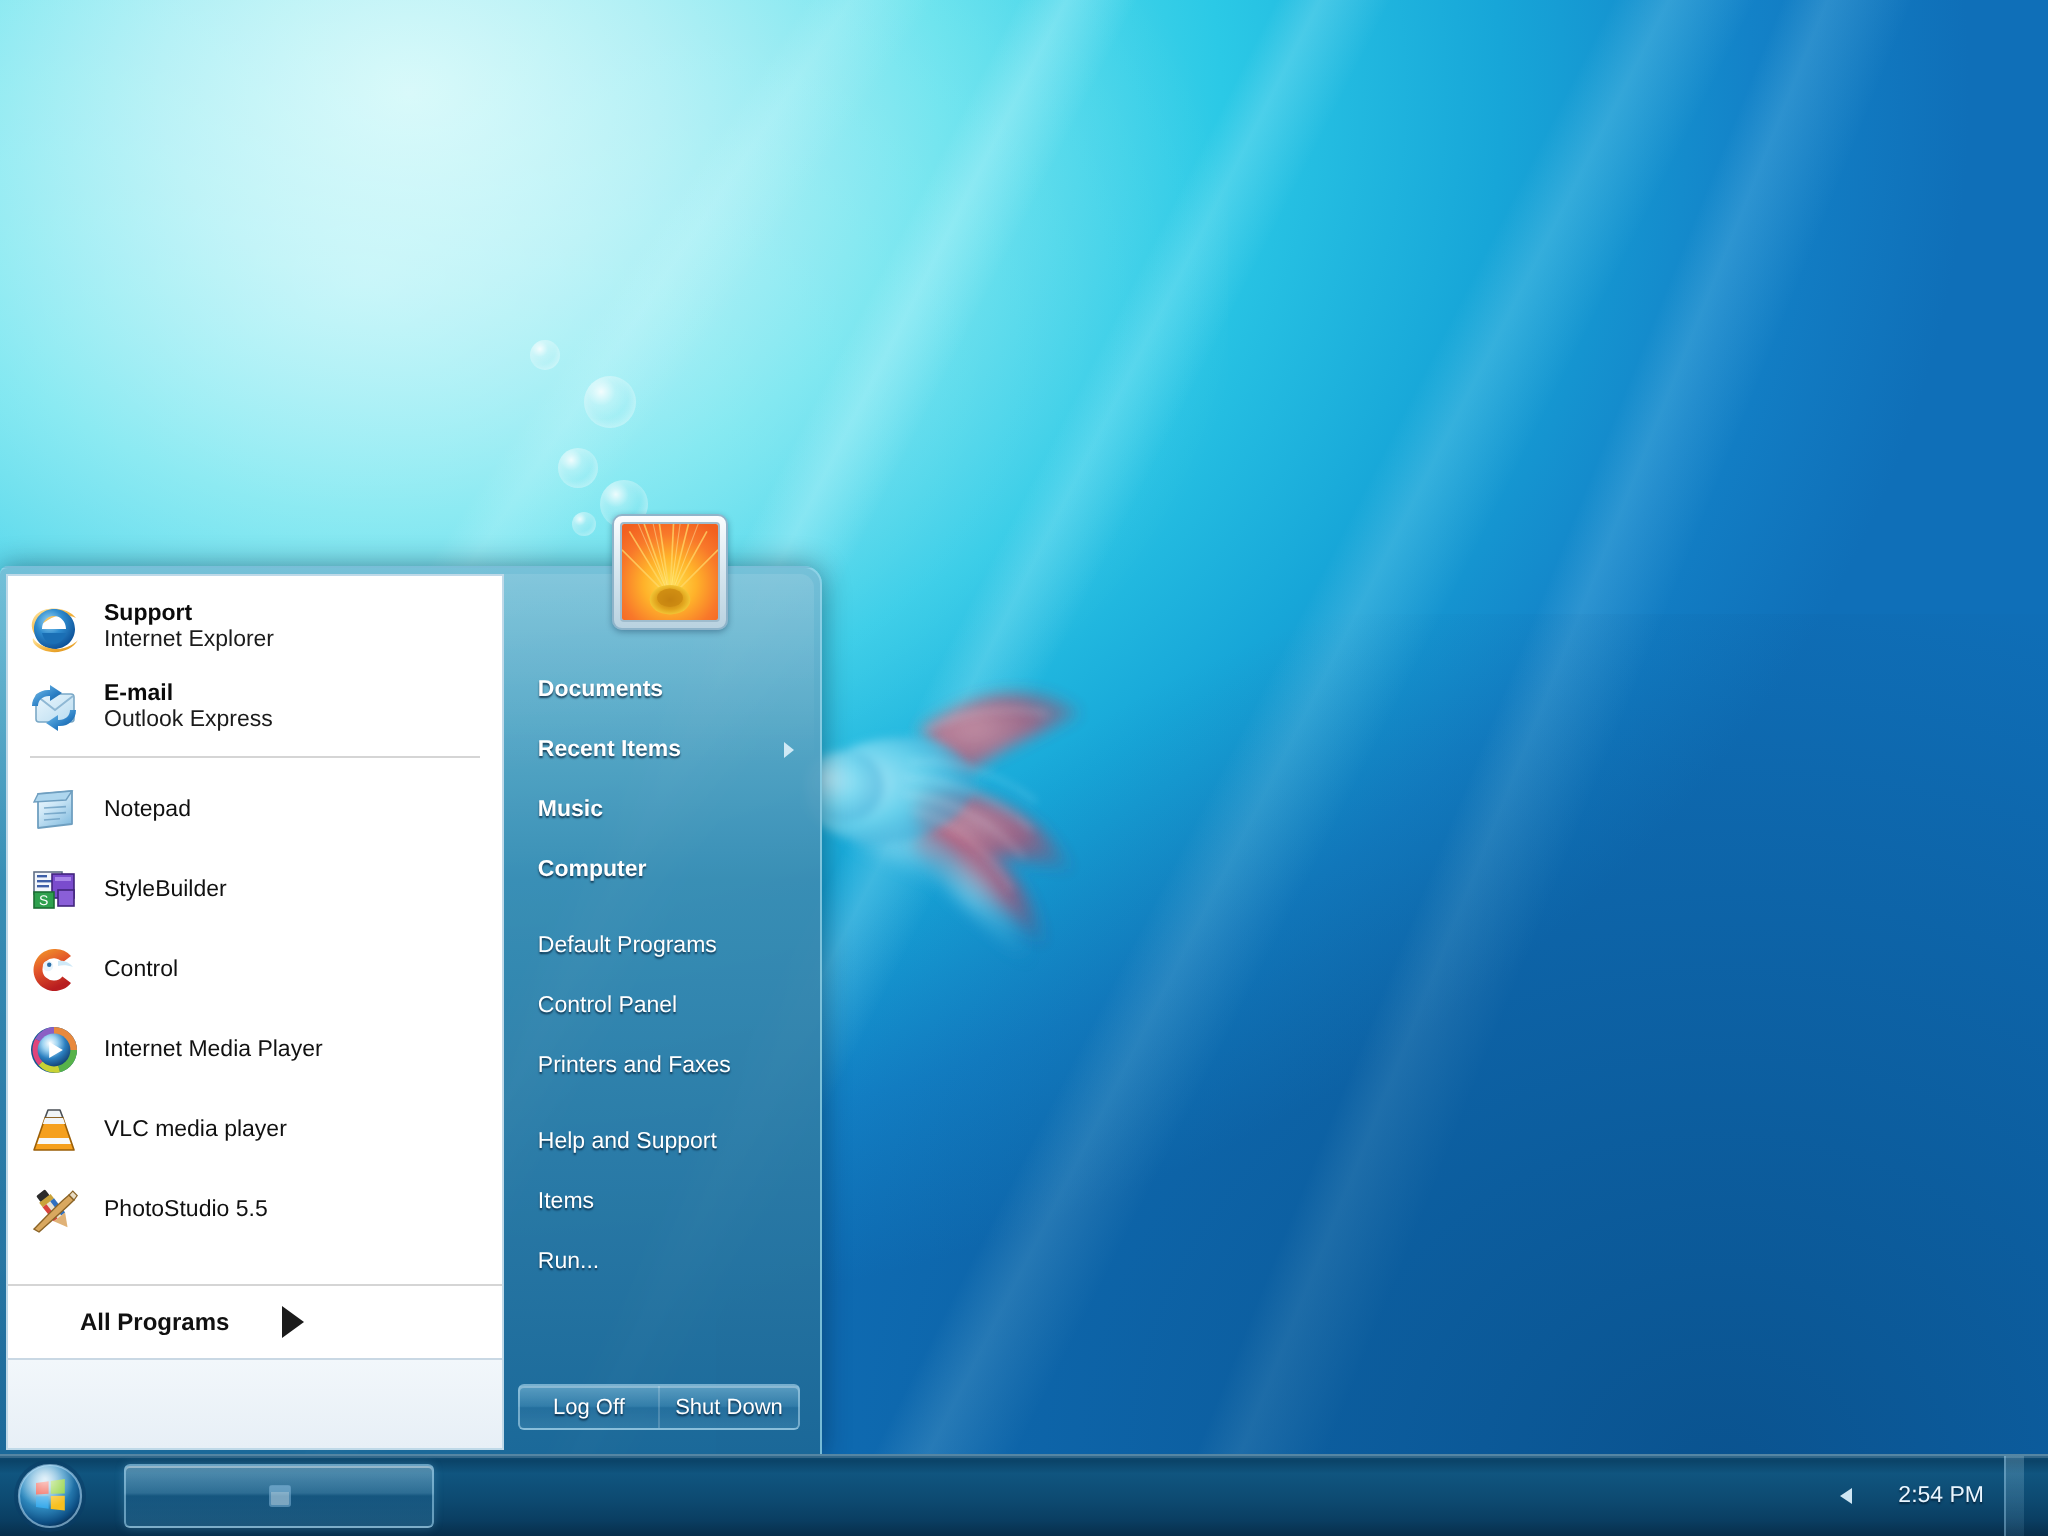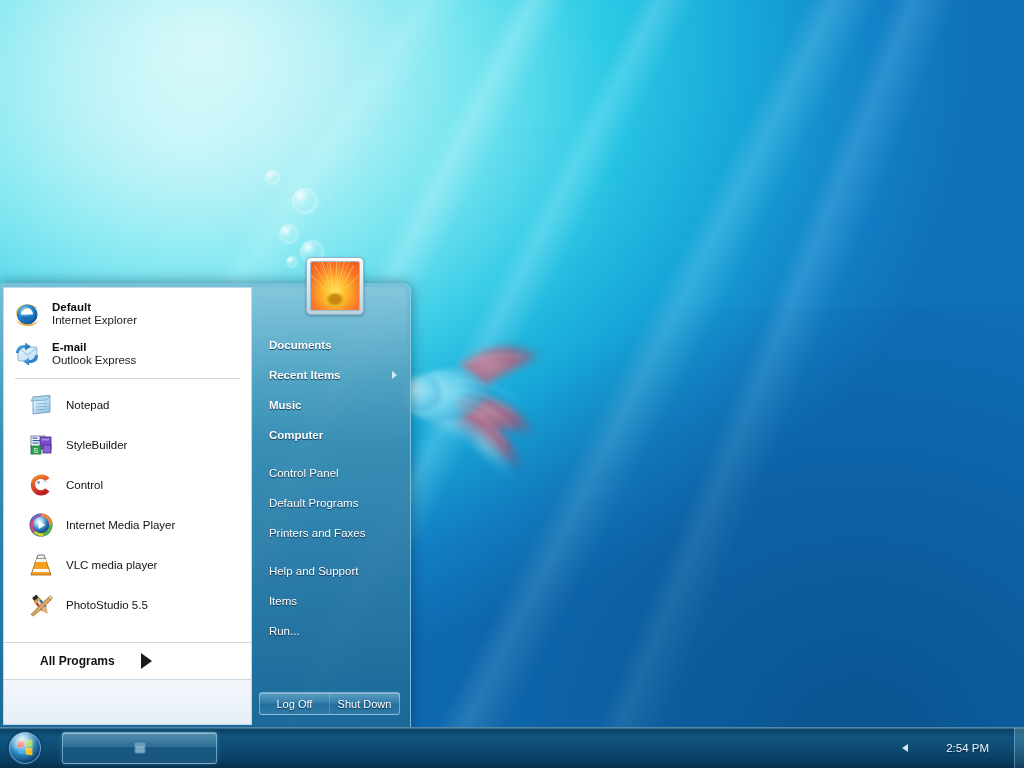--- a/index.html
+++ b/index.html
@@ -96,21 +96,21 @@
     height: 40px;
     padding: 0 8px 0 9px;
     cursor: default;
   }
   .prog-item .ico { width: 28px; height: 28px; flex: 0 0 28px; position: relative; }
   .prog-text { display: flex; flex-direction: column; justify-content: center; line-height: 1.12; }
   .prog-title { font-size: 11.5px; font-weight: bold; color: #0b0b0b; }
   .prog-sub   { font-size: 11.5px; color: #1b1b1b; }
   .prog-single { font-size: 11.5px; color: #111; }
   .lp-sep { height: 1px; background: #d5d5d5; margin: 4px 11px 4px 11px; }
-  #recent-list { padding-top: 2px; padding-left: 14px; }
+  #recent-list { padding-top: 2px; }
   #all-programs-row {
     margin-top: auto;
     display: flex; align-items: center;
     height: 36px;
     padding-left: 36px;
     gap: 26px;
     border-top: 1px solid #d5d5d5;
   }
   #all-programs-row .ap-label { font-size: 12px; font-weight: bold; color: #111; }
   .tri-right {
@@ -233,24 +233,24 @@
     background: linear-gradient(180deg, rgba(180,225,245,0.42) 0%, rgba(120,185,220,0.30) 45%, rgba(40,110,155,0.30) 50%, rgba(70,150,195,0.32) 100%);
     box-shadow: inset 0 1px 0 rgba(255,255,255,0.40), 0 0 5px rgba(120,200,240,0.25);
     display: flex; align-items: center; justify-content: center;
     position: relative;
     cursor: pointer;
   }
   .task-btn .tb-ico { width: 16px; height: 16px; opacity: 0.55; }
 
   #tray {
     position: absolute;
-    right: 0; top: 0;
+    right: 12px; top: 0;
     height: 100%;
     display: flex; align-items: center;
-    gap: 15px;
+    gap: 0;
   }
   #tray-expand {
     width: 20px; height: 20px;
     display: flex; align-items: center; justify-content: center;
     cursor: pointer;
   }
   .tri-left {
     width: 0; height: 0;
     border-right: 6px solid #cfe6f3;
     border-top: 4px solid transparent;
@@ -357,21 +357,21 @@
                       <stop offset="100%" stop-color="#d88a12"></stop>
                   </linearGradient>
                 </defs>
                 <path d="M5,18 C1,13 3,7 9,5 C15,3 22,5 25,9 C21,7 15,7 11,10 C6,13 4,16 5,18Z" fill="url(#ier)"></path>
                 <path d="M14,4.5 C20,4.5 24.5,9 24.5,14.5 C24.5,20 20,24.5 14,24.5 C8.5,24.5 4,20 4,14.5 C4,9 8.5,4.5 14,4.5 Z M14,8 C10.5,8 8,11 8,14.5 L20,14.5 C20,11 17.5,8 14,8 Z" fill="url(#ieb)"></path>
                 <path d="M8,16.5 L20,16.5 C19,20 16.5,22 14,22 C11,22 8.8,19.8 8,16.5 Z" fill="#1a6fb5"></path>
                 <path d="M3.5,19 C6,23 13,25.5 19,24 C23.5,22.8 26,20 26,20 C23,25.5 15,27.5 8.5,25 C4.5,23.4 2.8,21 3.5,19 Z" fill="url(#ier)"></path>
               </svg>
             </span>
             <span class="prog-text">
-              <span class="prog-title">Default</span>
+              <span class="prog-title">Support</span>
               <span class="prog-sub">Internet Explorer</span>
             </span>
           </div>
 
           <div class="prog-item">
             <span class="ico">
               <svg viewBox="0 0 28 28" width="28" height="28">
                 <defs>
                   <linearGradient id="oel" x1="0" y1="0" x2="1" y2="1">
                     <stop offset="0%" stop-color="#eaf6fd"></stop>
@@ -538,24 +538,24 @@
         <div class="place-item">
           <span>Music</span>
         </div>
         <div class="place-item">
           <span>Computer</span>
         </div>
 
         <div class="rp-gap"></div>
 
         <div class="place-item light">
+          <span>Default Programs</span>
+        </div>
+        <div class="place-item light">
           <span>Control Panel</span>
-        </div>
-        <div class="place-item light">
-          <span>Default Programs</span>
         </div>
         <div class="place-item light">
           <span>Printers and Faxes</span>
         </div>
 
         <div class="rp-gap"></div>
 
         <div class="place-item light">
           <span>Help and Support</span>
         </div>

